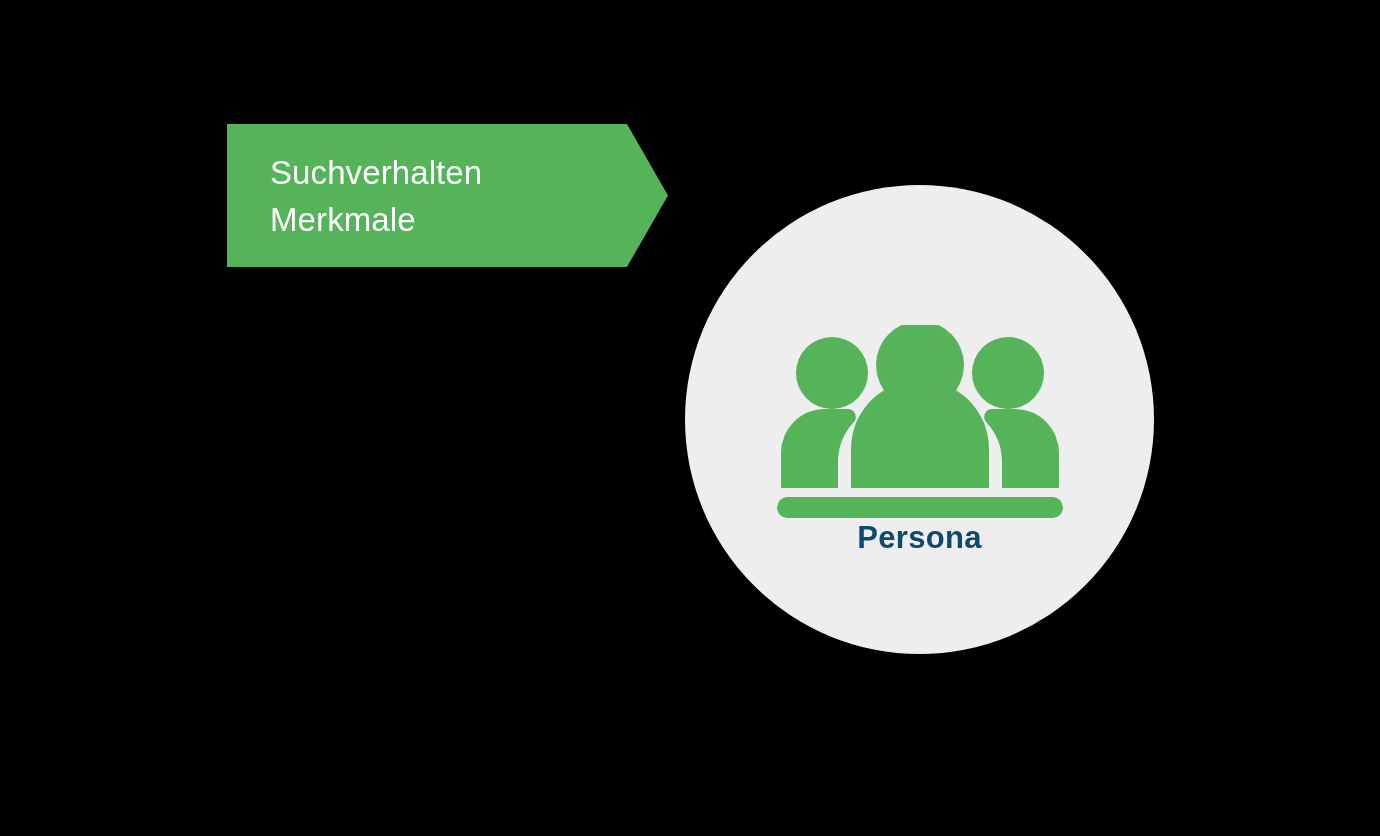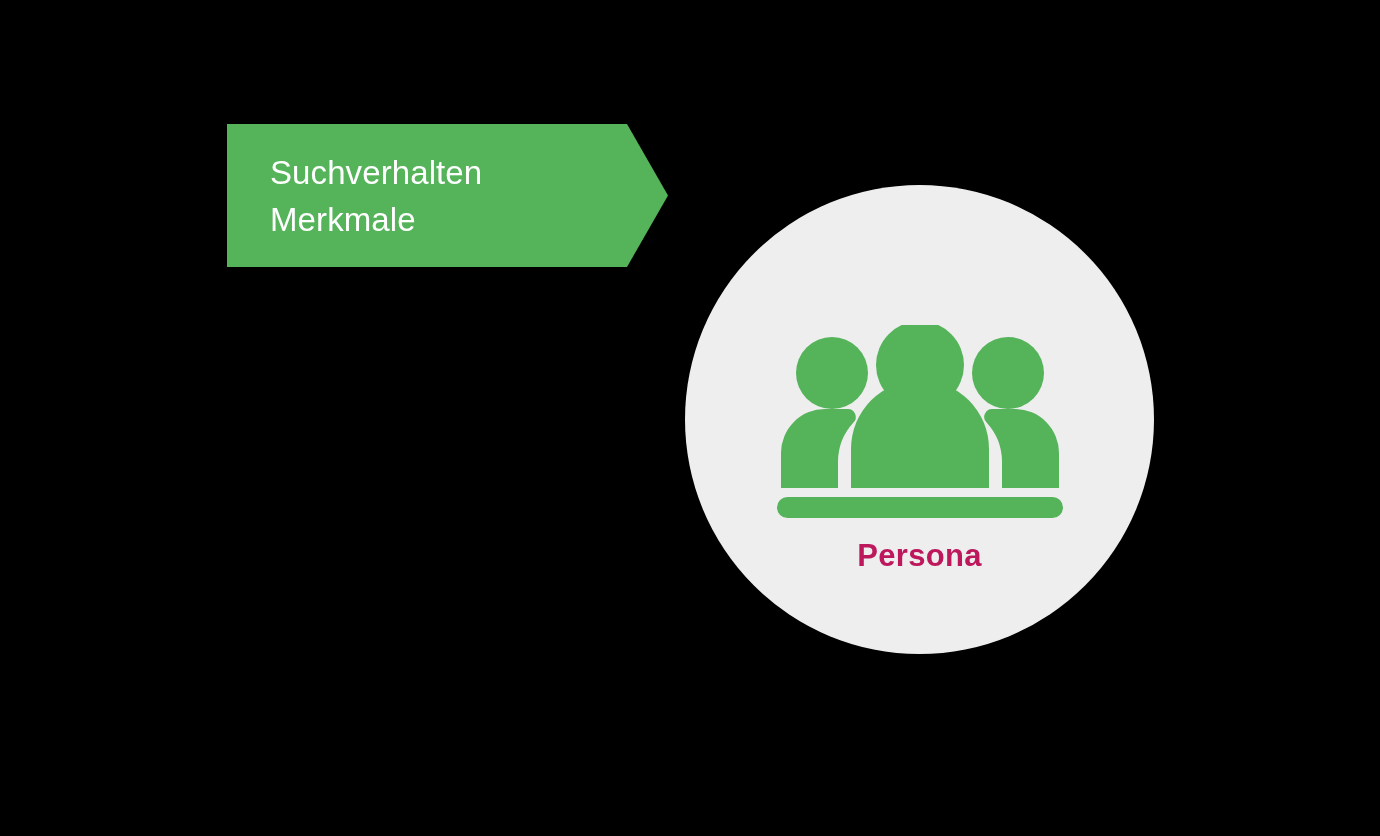--- a/index.html
+++ b/index.html
@@ -66,22 +66,21 @@
     align-items: center;
     justify-content: flex-start;
   }
   .persona-icon {
     margin-top: 140px;
     width: 290px;
     height: 195px;
     display: block;
   }
   .persona-caption {
-    margin-top: 18px;
-    color: #be185d;
+    color: #0c4a6e;
     font-size: 31px;
     font-weight: bold;
     letter-spacing: 0.3px;
     text-align: right;
   }
 </style>
 </head>
 <body>
 
 <div id="stage">

